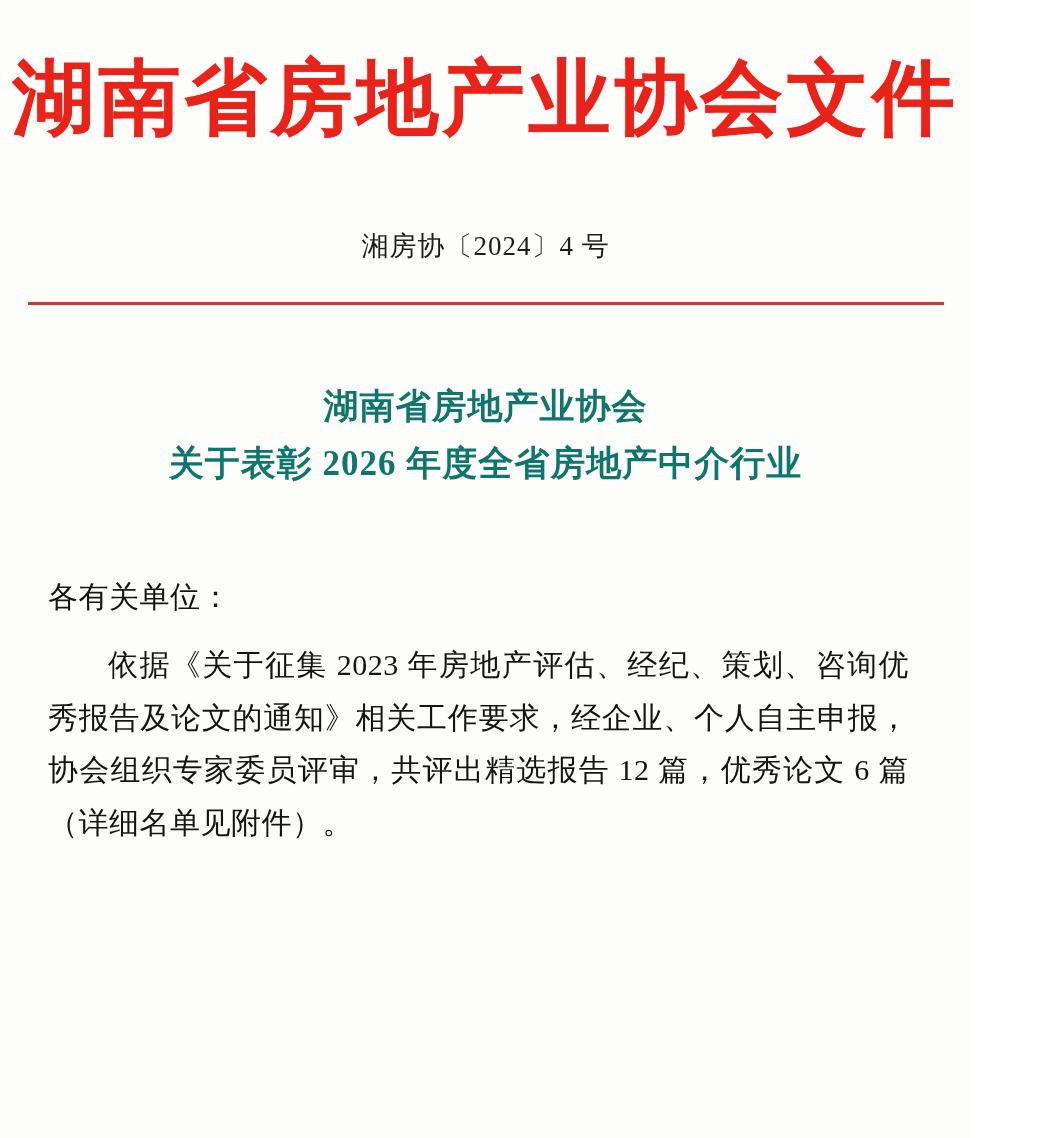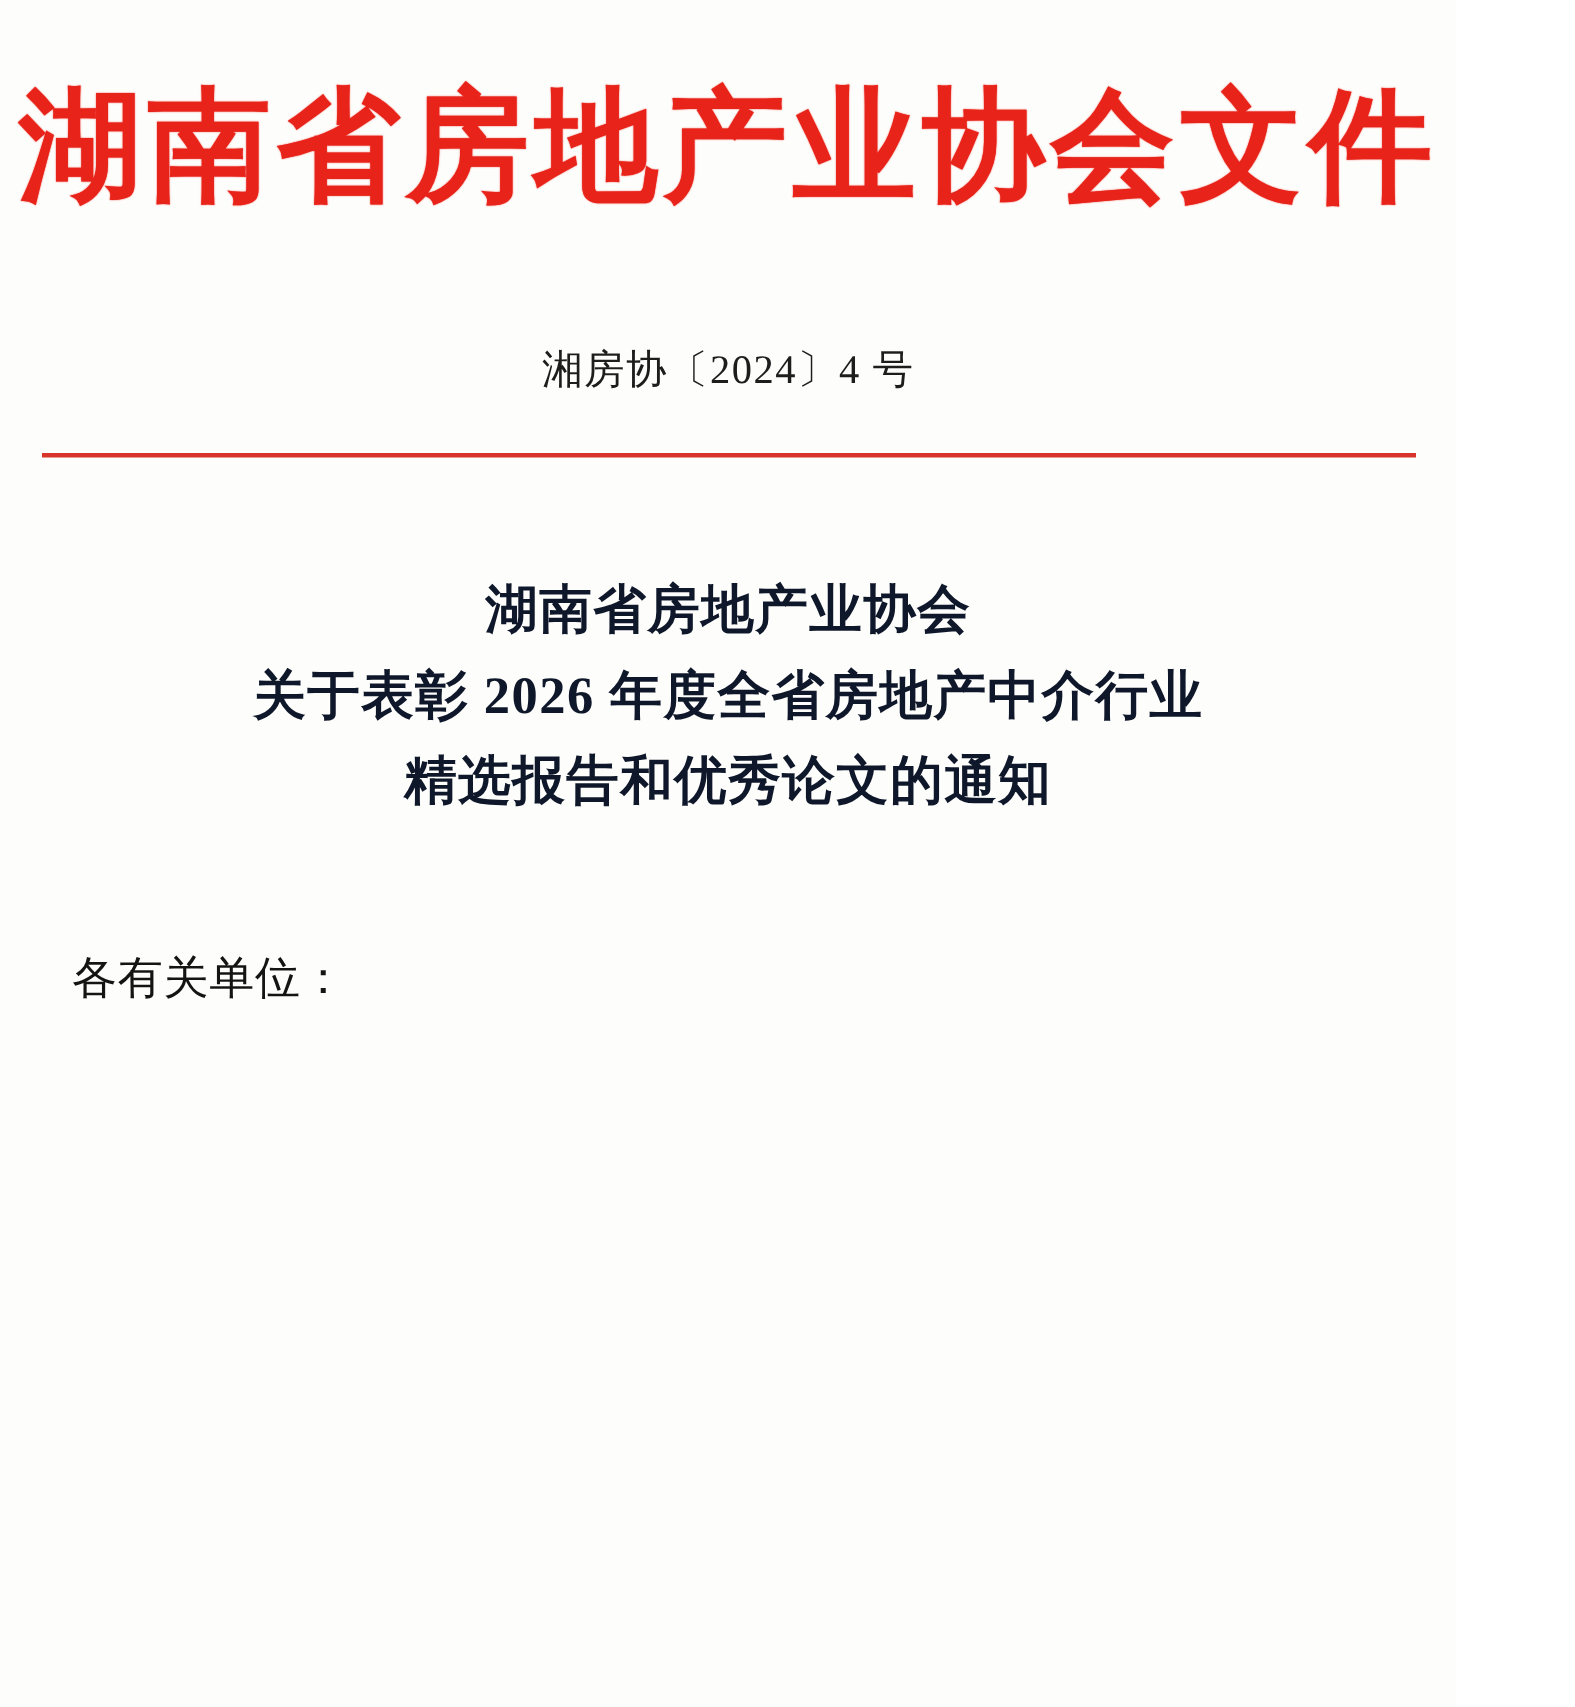--- a/index.html
+++ b/index.html
@@ -52,21 +52,21 @@
     background: #d8342b;
   }
   
   .title-block {
     margin-top: 74px;
     text-align: center;
     font-weight: bold;
     font-size: 35px;
     line-height: 1.62;
     letter-spacing: 1px;
-    color: #0f172a;
+    color: #0f766e;
   }
   .title-line {
     display: block;
   }
   
   .body-block {
     margin-top: 78px;
     padding: 0 62px 0 48px;
     font-size: 30px;
     line-height: 1.75;
@@ -92,20 +92,20 @@
     <div class="masthead-title">湖南省房地产业协会文件</div>
   </div>
 
   <div class="doc-number">湘房协〔2024〕4 号</div>
 
   <div class="red-rule"></div>
 
   <div class="title-block">
     <span class="title-line">湖南省房地产业协会</span>
     <span class="title-line">关于表彰 2026 年度全省房地产中介行业</span>
-    <span class="title-line">精选报告和优秀论文的通知</span>
   </div>
 
   <div class="body-block">
     <p class="salutation">各有关单位：</p>
+    <p class="para">依据《关于征集 2023 年房地产评估、经纪、策划、咨询优秀报告及论文的通知》相关工作要求，经企业、个人自主申报，协会组织专家委员评审，共评出精选报告 12 篇，优秀论文 6 篇（详细名单见附件）。</p>
   </div>
 
 </div>
 
 </body></html>

